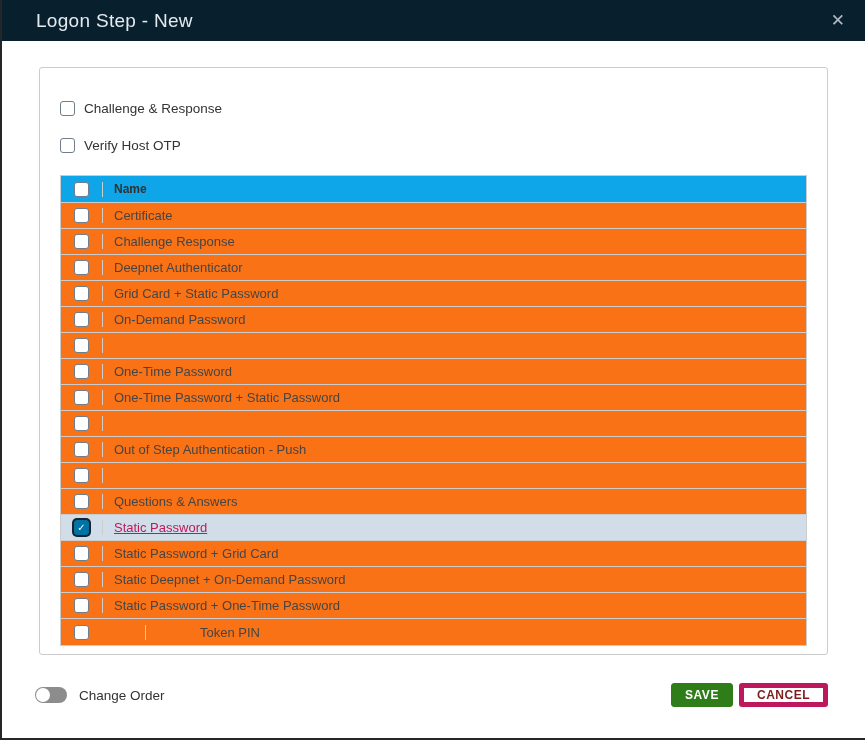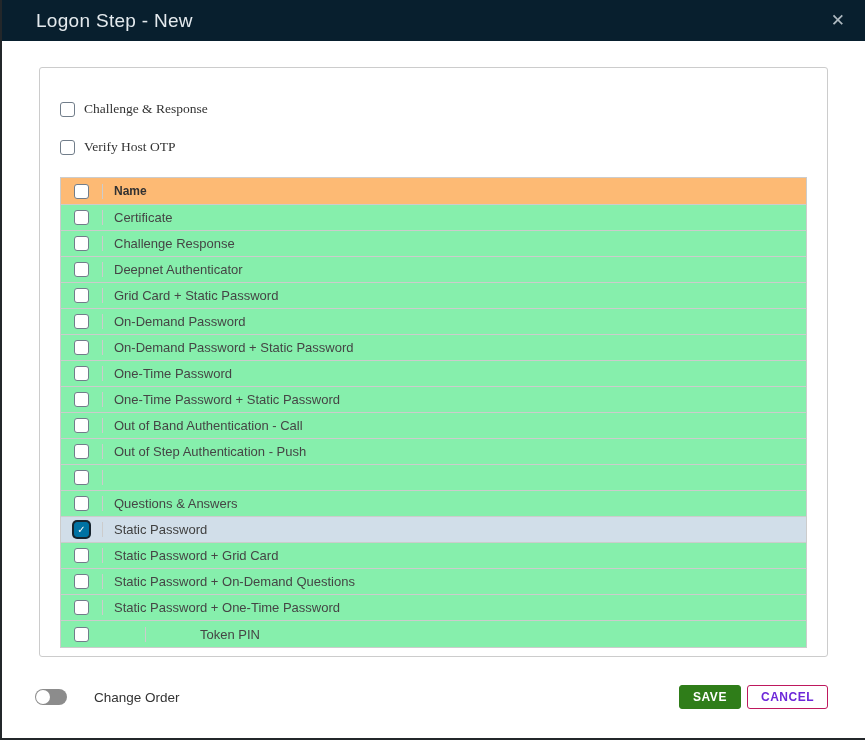--- a/index.html
+++ b/index.html
@@ -41,21 +41,21 @@
   }
   
   .modal-body { padding: 26px 37px 0 37px; }
   .panel {
     border: 1px solid #cccccc;
     border-radius: 3px;
     padding: 33px 20px 8px 20px;
     background: #fff;
   }
   
-  .opt-row { display: flex; align-items: flex-end; margin-bottom: 22px; font-family: Liberation Serif, serif; }
+  .opt-row { display: flex; align-items: flex-end; margin-bottom: 22px; }
   .opt-row:last-of-type { margin-bottom: 14px; }
   .cb {
     width: 15px; height: 15px;
     border: 1px solid #717d8a;
     border-radius: 3px;
     background: #fff;
     display: inline-flex;
     align-items: center; justify-content: center;
     flex: 0 0 15px;
     font-size: 10px; line-height: 1;
@@ -70,85 +70,85 @@
   .opt-label { margin-left: 9px; font-size: 13.5px; color: #333; cursor: default; }
   
   .tbl {
     border: 1px solid #cccccc;
     background: #fff;
   }
   .trow {
     display: flex; align-items: center;
     height: 26px;
     border-bottom: 1px solid #cccccc;
-    background: #86efac;
+    background: #f97316;
   }
   .trow:last-child { border-bottom: none; gap: 43px; }
   .trow.thead {
     height: 27px;
-    background: #fdba74;
+    background: #0ea5e9;
   }
   .trow .cellcb { padding-left: 13px; display: flex; align-items: center; }
   .vdiv {
     width: 1px; height: 15px;
     background: #cccccc;
     margin-left: 13px;
   }
   .rlabel {
     margin-left: 11px;
     font-size: 13px;
     color: #454545;
     white-space: nowrap;
   }
   .thead .rlabel { font-weight: bold; font-size: 12px; color: #313131; }
   .trow.selected { background: #d1dee9; }
-  .trow.selected .rlabel { color: #404040; }
+  .trow.selected .rlabel { color: #be185d; text-decoration: underline; }
   
   .modal-footer {
     margin-top: 28px;
     padding: 0 37px 0 33px;
     display: flex; align-items: center;
   }
   .toggle {
     width: 32px; height: 16px;
     background: #8c8c8c;
     border-radius: 8px;
     position: relative;
     cursor: pointer;
     flex: 0 0 32px;
   }
   .toggle .knob {
     position: absolute; top: 1px; left: 1px;
     width: 14px; height: 14px;
     border-radius: 50%;
     background: #ffffff;
   }
-  .toggle-label { margin-left: 27px; font-size: 13.5px; color: #333; }
+  .toggle-label { margin-left: 12px; font-size: 13.5px; color: #333; }
   .btns { margin-left: auto; display: flex; gap: 6px; }
   .btn {
     height: 24px;
     min-width: 62px;
     padding: 0 13px;
     border-radius: 3px;
     font-size: 12px;
     font-weight: bold;
     letter-spacing: 0.5px;
     font-family: inherit;
     cursor: pointer;
     display: inline-flex; align-items: center; justify-content: center;
   }
   .btn-save {
     background: #2f7d19;
     border: 1px solid #2f7d19;
     color: #ffffff;
   }
   .btn-cancel {
     background: #ffffff;
-    border: 1px solid #be185d;
-    color: #6d28d9;
+    border: 5px solid #be185d;
+    color: #7f1d1d;
   }
 </style>
 </head>
 <body>
 
 <div class="modal">
 
   <div class="modal-header">
     <span class="modal-title">Logon Step - New</span>
     <span class="close-btn">✕</span>
@@ -215,21 +215,20 @@
     </span>
     <span class="vdiv"></span>
     <span class="rlabel">On-Demand Password</span>
   </div>
 
   <div class="trow">
     <span class="cellcb">
       <span class="cb"></span>
     </span>
     <span class="vdiv"></span>
-    <span class="rlabel">On-Demand Password + Static Password</span>
   </div>
 
   <div class="trow">
     <span class="cellcb">
       <span class="cb"></span>
     </span>
     <span class="vdiv"></span>
     <span class="rlabel">One-Time Password</span>
   </div>
 
@@ -239,21 +238,20 @@
     </span>
     <span class="vdiv"></span>
     <span class="rlabel">One-Time Password + Static Password</span>
   </div>
 
   <div class="trow">
     <span class="cellcb">
       <span class="cb"></span>
     </span>
     <span class="vdiv"></span>
-    <span class="rlabel">Out of Band Authentication - Call</span>
   </div>
 
   <div class="trow">
     <span class="cellcb">
       <span class="cb"></span>
     </span>
     <span class="vdiv"></span>
     <span class="rlabel">Out of Step Authentication - Push</span>
   </div>
 
@@ -286,21 +284,21 @@
     </span>
     <span class="vdiv"></span>
     <span class="rlabel">Static Password + Grid Card</span>
   </div>
 
   <div class="trow">
     <span class="cellcb">
       <span class="cb"></span>
     </span>
     <span class="vdiv"></span>
-    <span class="rlabel">Static Password + On-Demand Questions</span>
+    <span class="rlabel">Static Deepnet + On-Demand Password</span>
   </div>
 
   <div class="trow">
     <span class="cellcb">
       <span class="cb"></span>
     </span>
     <span class="vdiv"></span>
     <span class="rlabel">Static Password + One-Time Password</span>
   </div>
 

